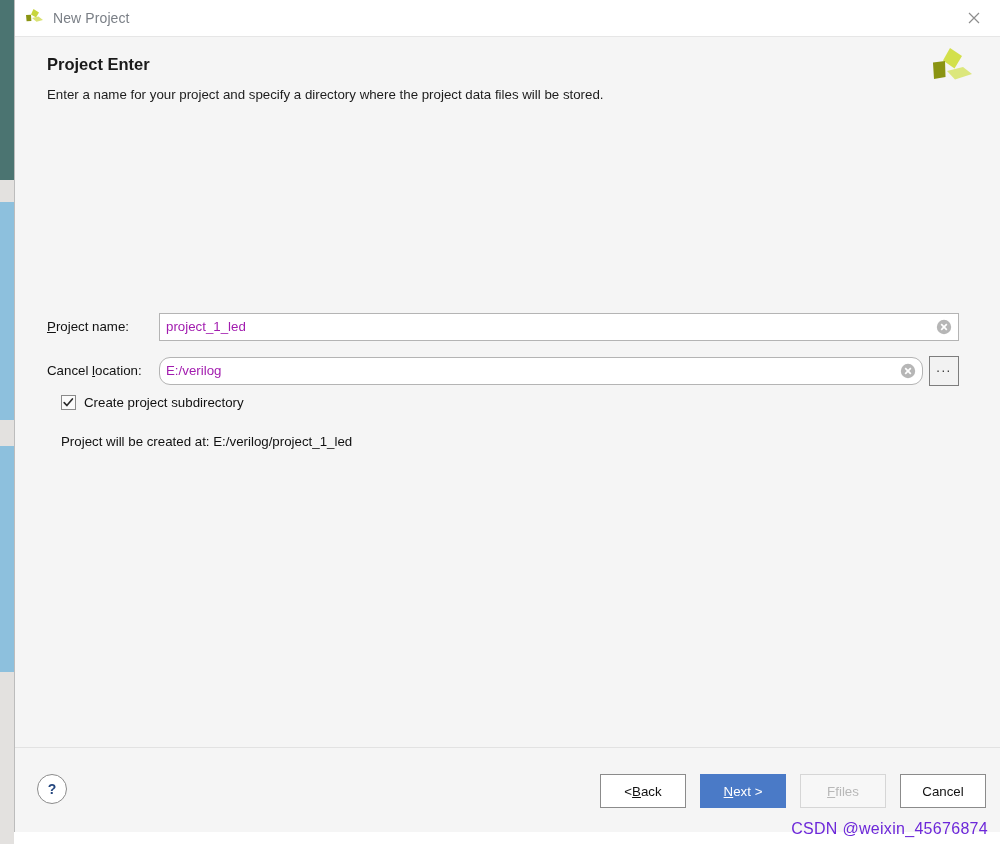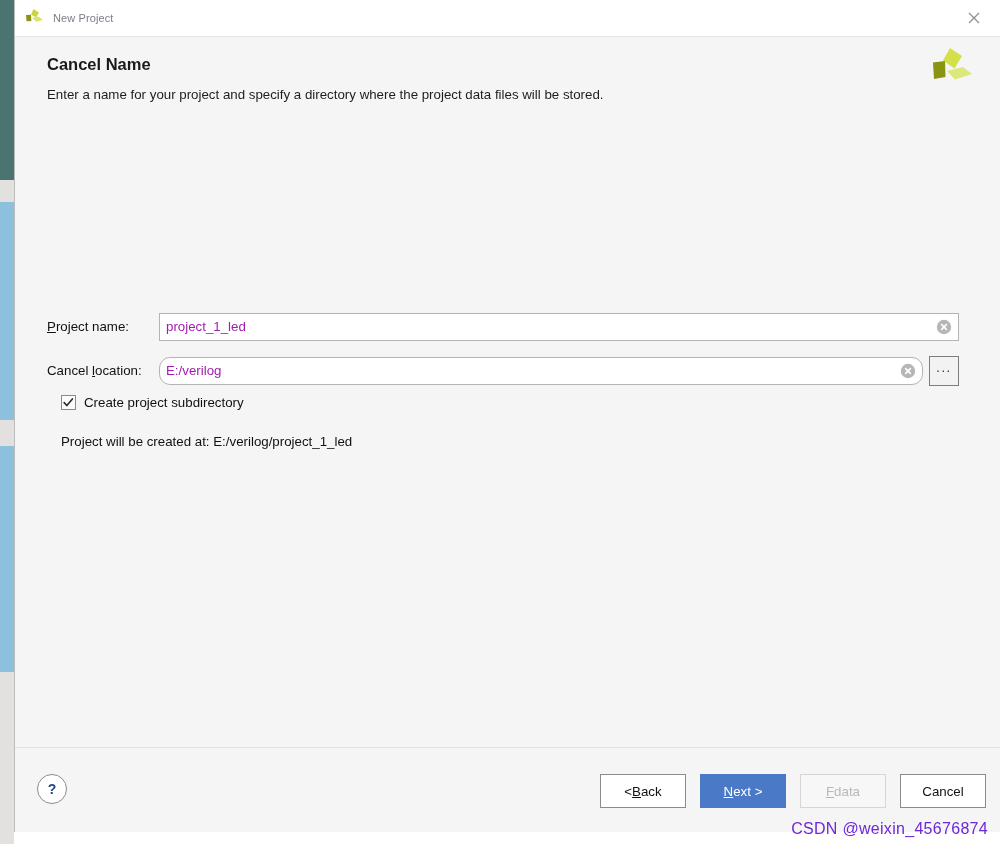--- a/index.html
+++ b/index.html
@@ -55,21 +55,21 @@
     align-items: center;
     flex: none;
     position: relative;
   }
   #titlebar-logo {
     width: 22px; height: 20px;
     margin-left: 8px; margin-right: 8px;
     flex: none;
   }
   #titlebar-title {
-    font-size: 11px;
+    font-size: 14px;
     color: #7a7f86;
     letter-spacing: 0.1px;
   }
   #titlebar-close {
     position: absolute;
     right: 10px; top: 6px;
     width: 32px; height: 24px;
     display: flex; align-items: center; justify-content: center;
     cursor: default;
   }
@@ -291,21 +291,21 @@
     </div>
     <div id="titlebar-title">New Project</div>
     <div id="titlebar-close">
       <svg viewBox="0 0 16 16" width="16" height="16" aria-hidden="true">
         <path d="M3 3 L13 13 M13 3 L3 13" stroke="#8d8d8d" stroke-width="1.2" fill="none"></path>
       </svg>
     </div>
   </div>
 
   <div id="header">
-    <div id="header-title">Cancel Name</div>
+    <div id="header-title">Project Enter</div>
     <div id="header-subtitle">Enter a name for your project and specify a directory where the project data files will be stored.</div>
     <div id="header-logo">
       <svg viewBox="0 0 48 46" width="48" height="46" aria-hidden="true">
         <polygon points="24,2 36,10 28.5,22.5 17,14.5" fill="#d3e04b"></polygon>
         <polygon points="7,16.5 19,15 19.5,31 8,33" fill="#8a9412"></polygon>
         <polygon points="21,25 37,21 46,28 29,33.5" fill="#dce77c"></polygon>
       </svg>
     </div>
   </div>
 
@@ -364,21 +364,21 @@
           <span>ack</span>
         </div>
       <div class="dlg-btn primary">
           <span></span>
           <u>N</u>
           <span>ext &gt;</span>
         </div>
       <div class="dlg-btn disabled">
           <span></span>
           <u>F</u>
-          <span>data</span>
+          <span>files</span>
         </div>
       <div class="dlg-btn">
           <span></span>
           <u></u>
           <span>Cancel</span>
         </div>
     </div>
   </div>
 
 </div>

